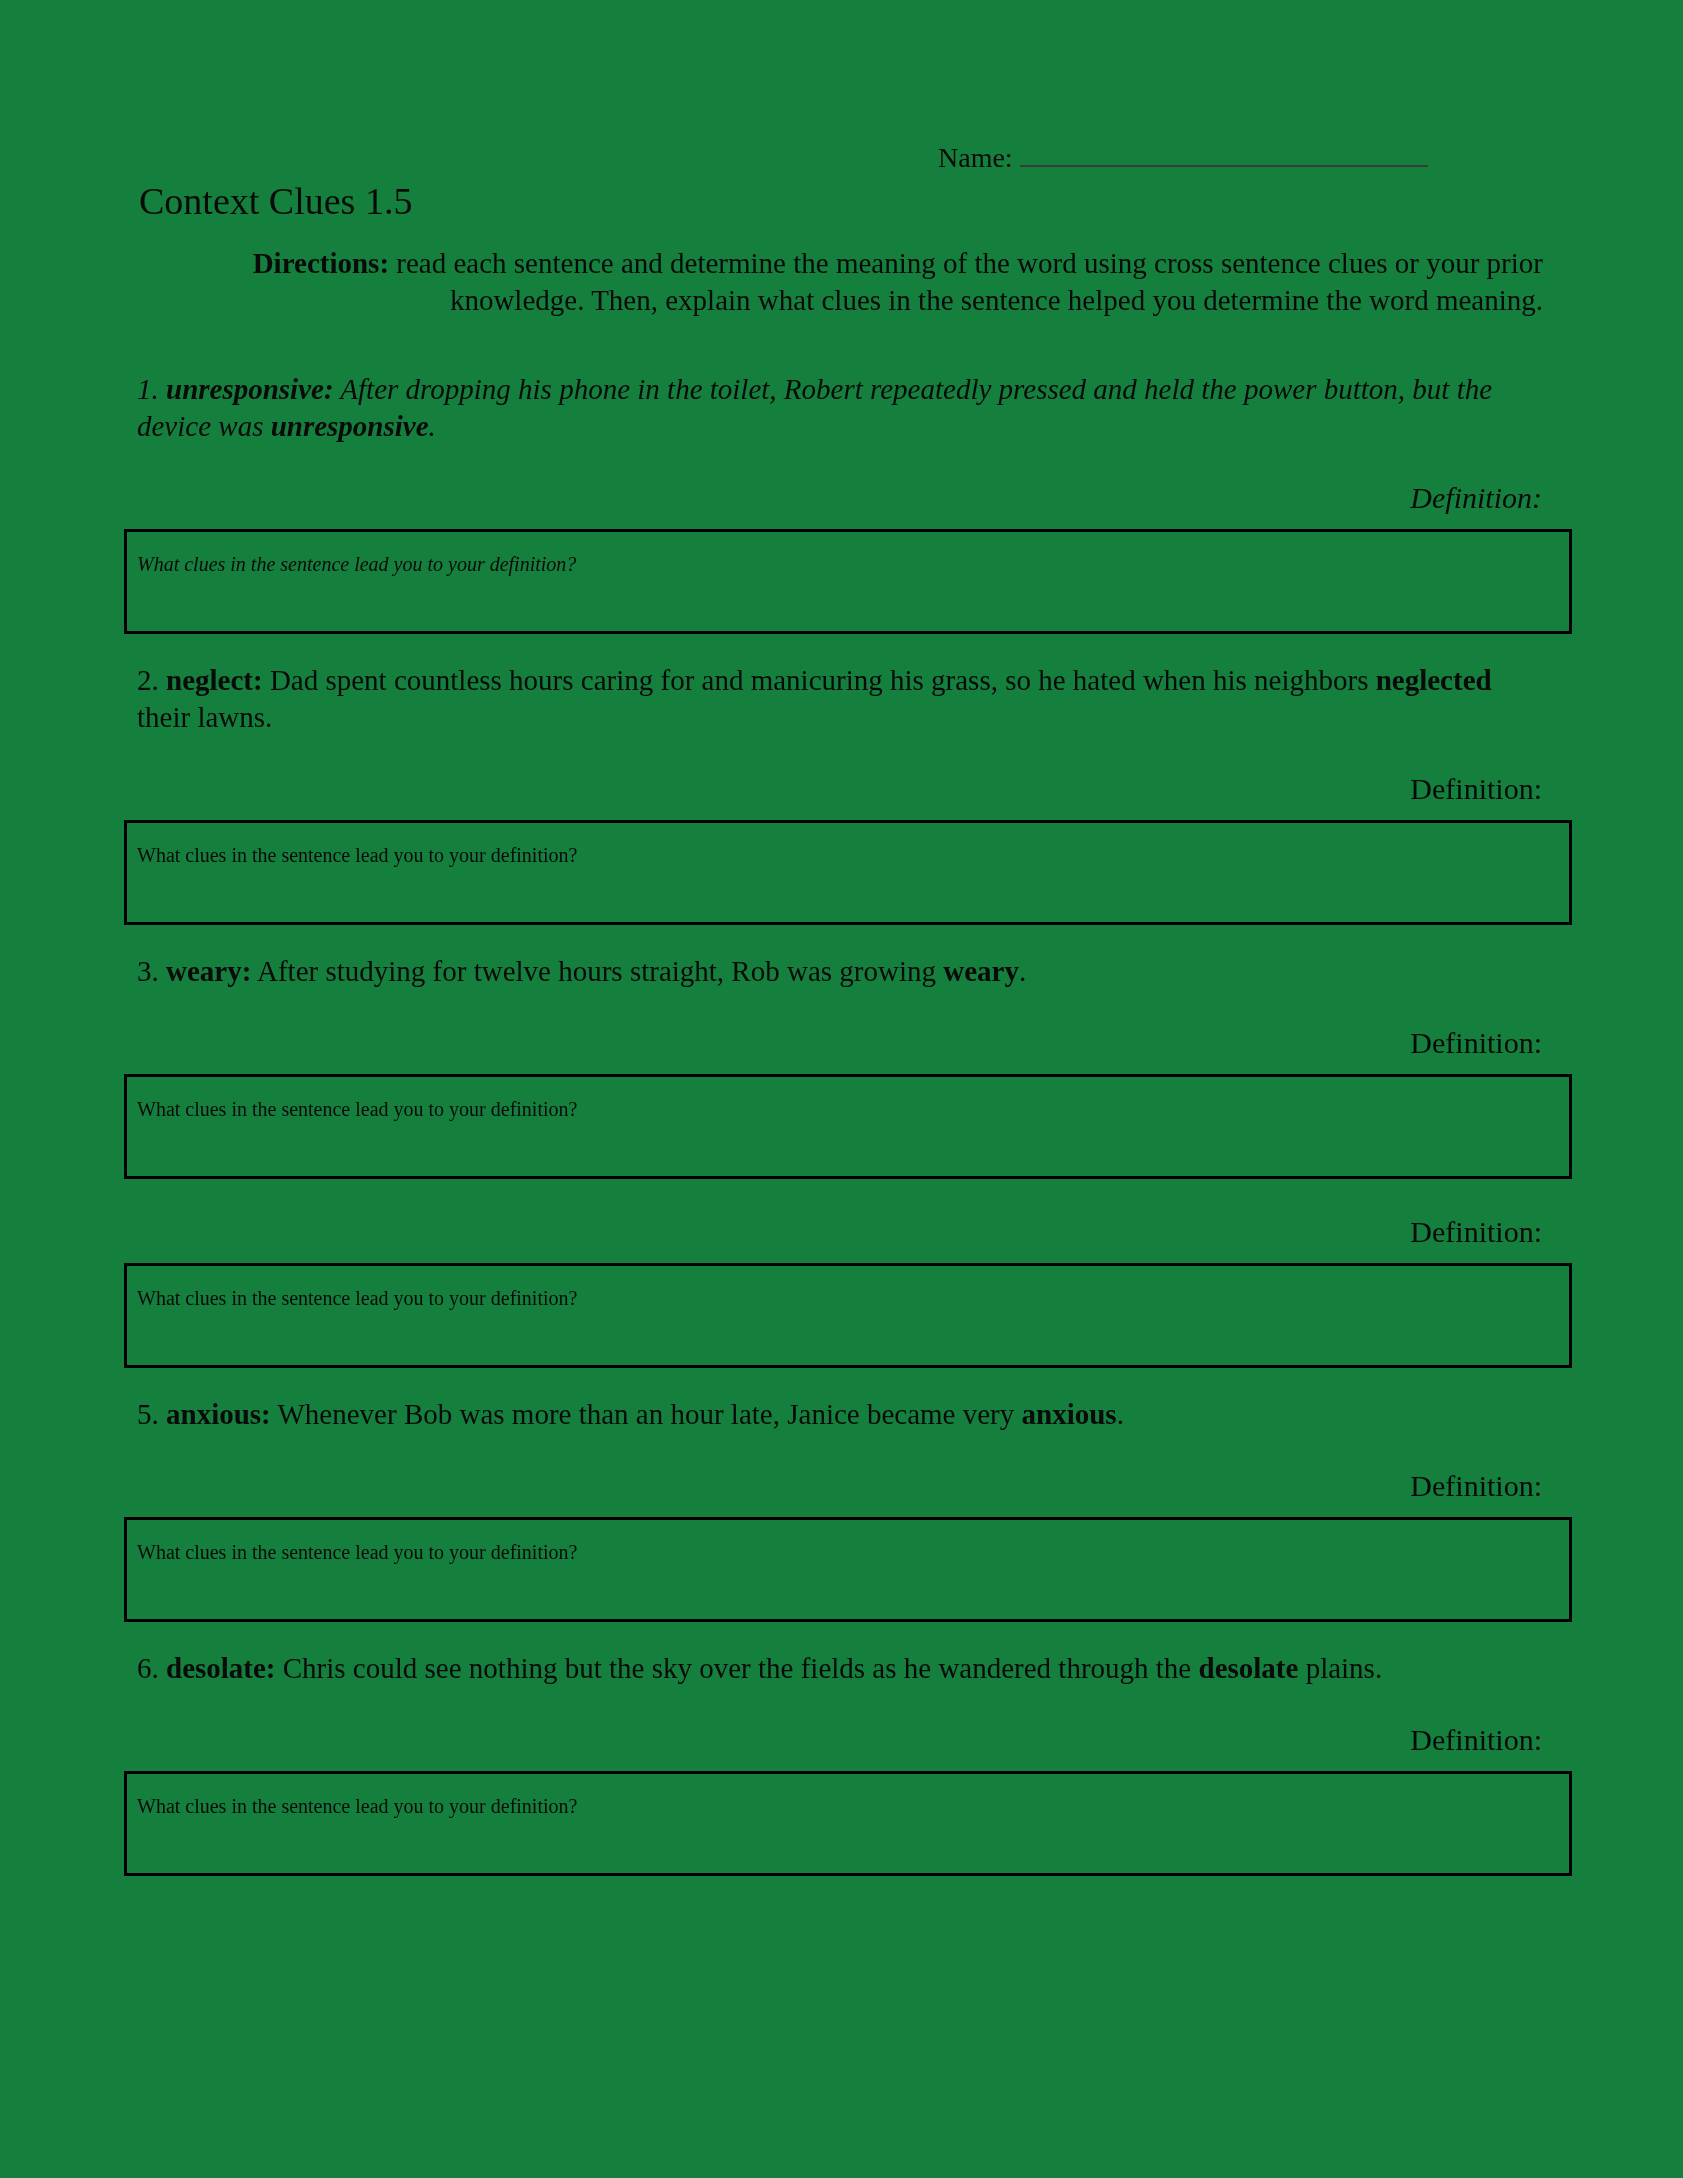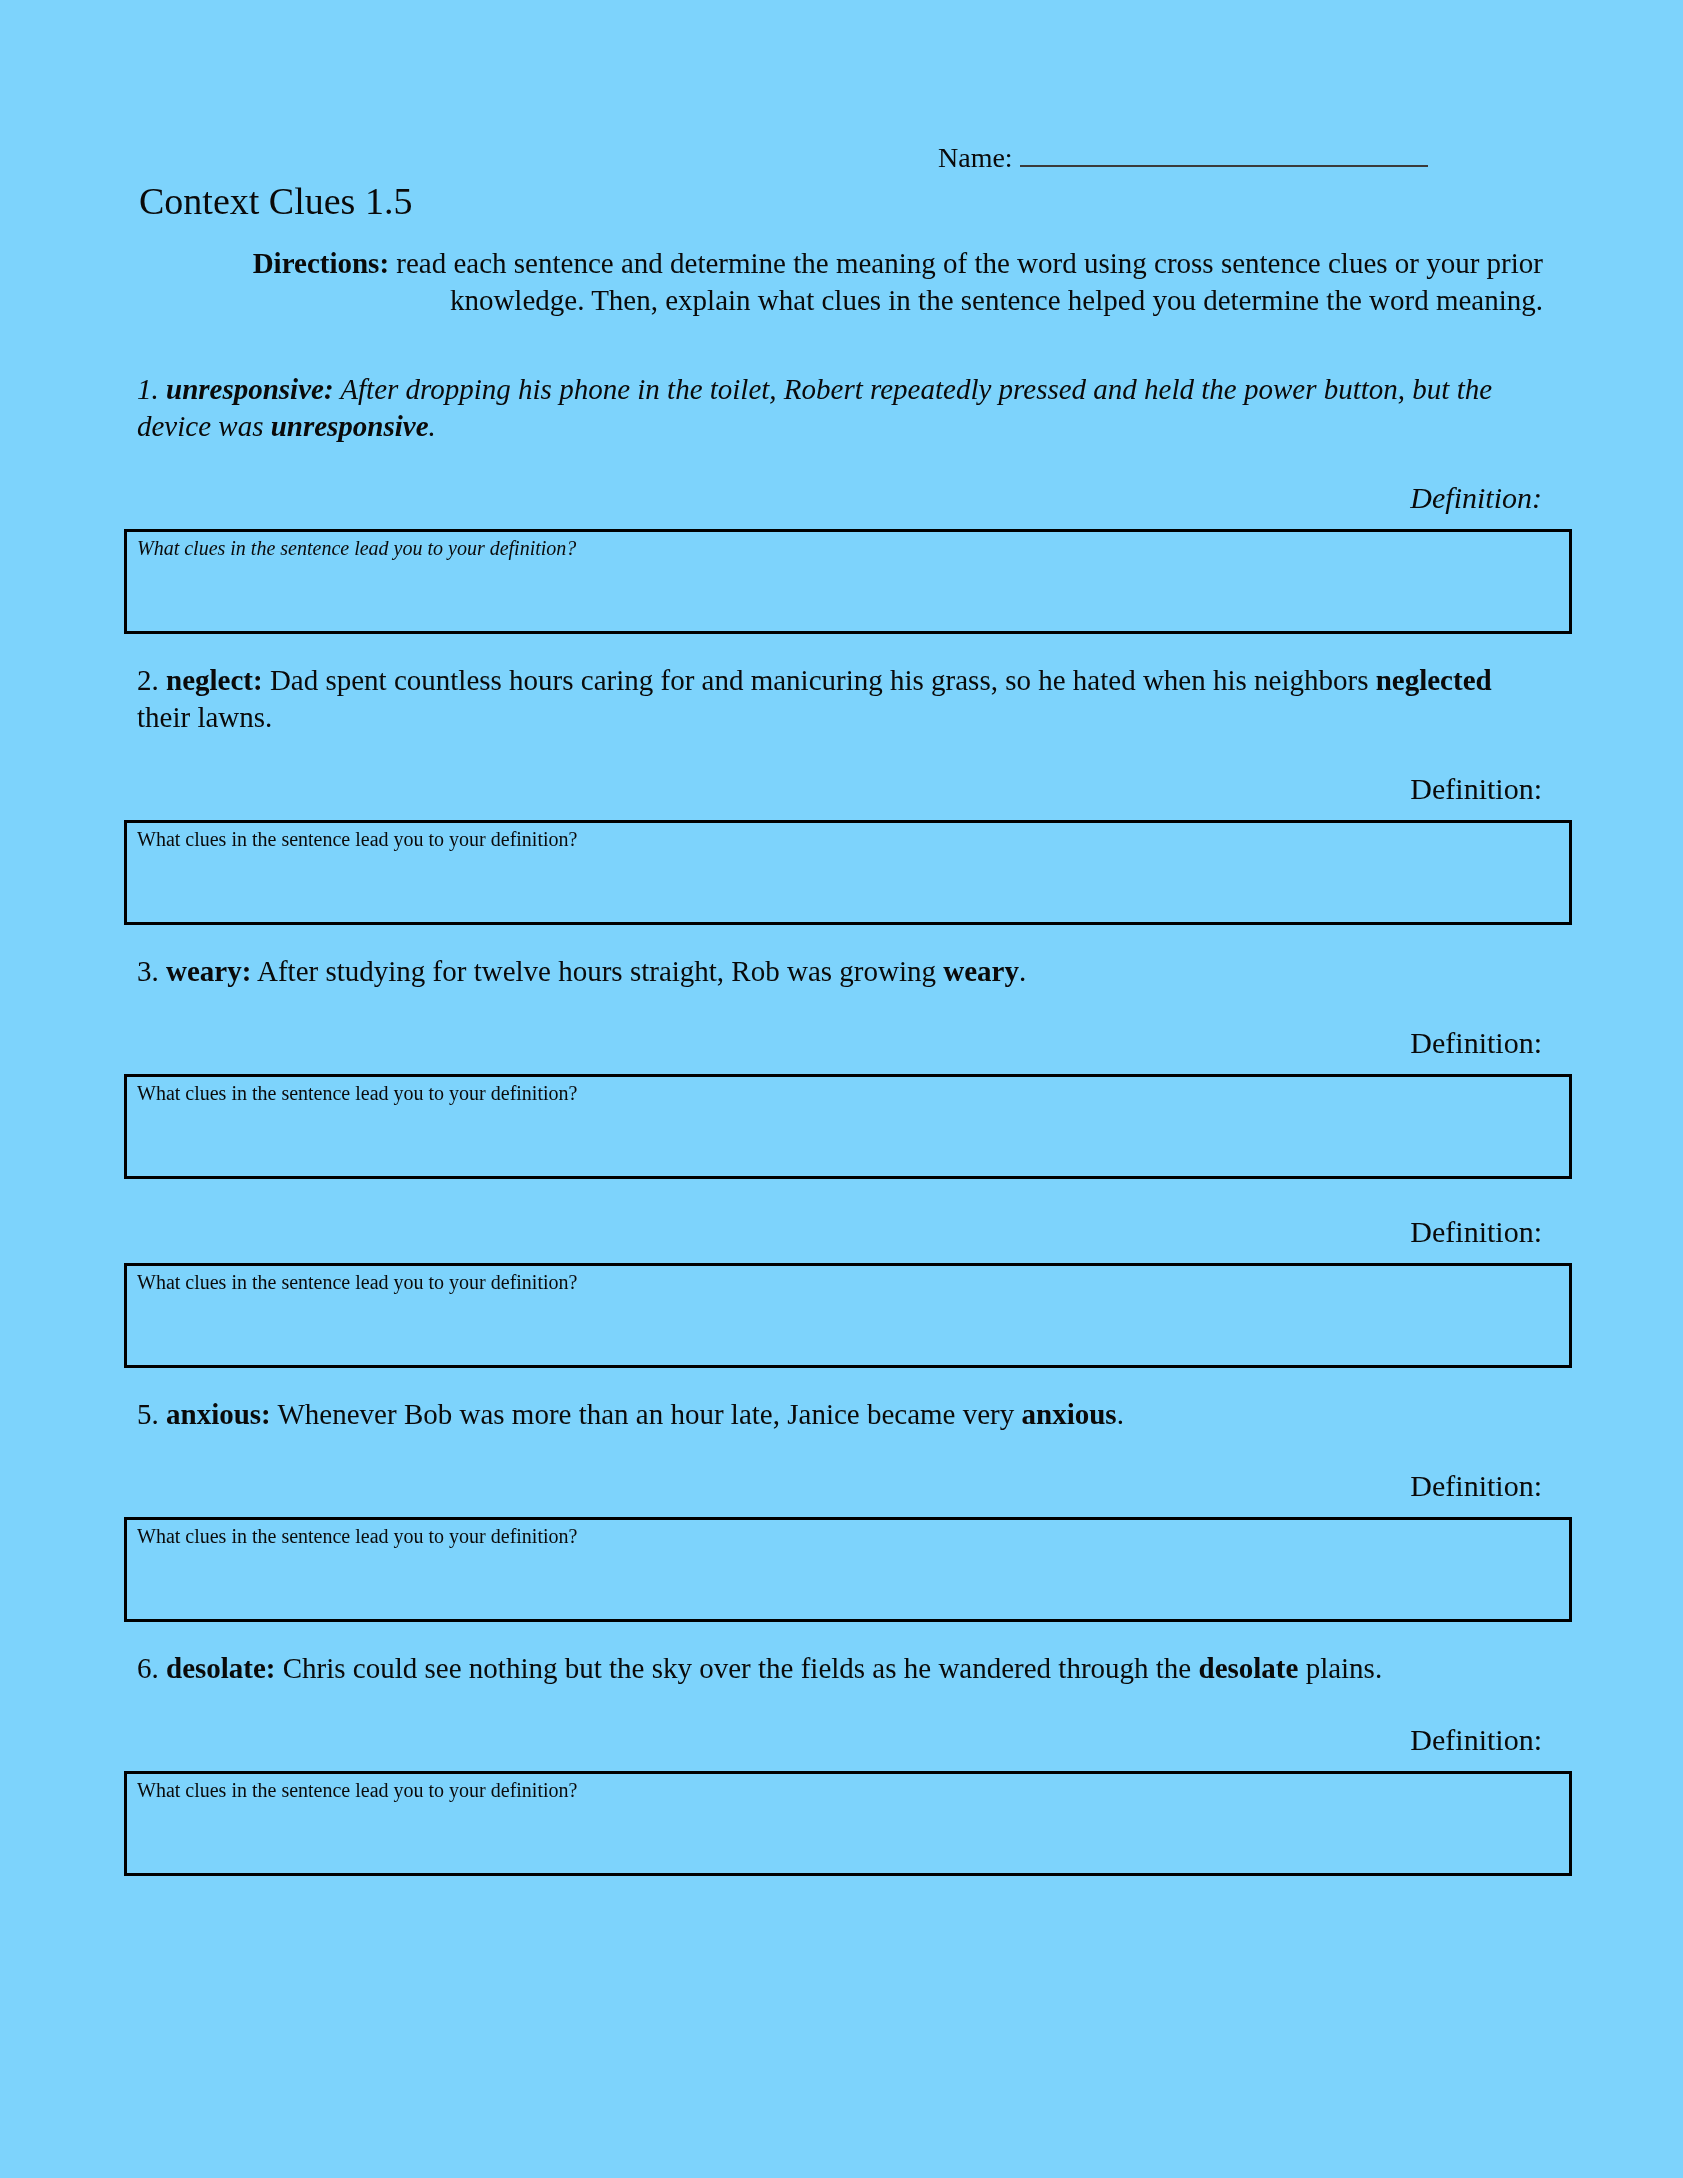--- a/index.html
+++ b/index.html
@@ -1,20 +1,20 @@
 <!DOCTYPE html>
 <html><head>
 <meta charset="utf-8">
 <style>
   html, body { margin: 0; padding: 0; background: #ffffff; }
   .page {
     position: relative;
     width: 1683px;
     height: 2178px;
-    background: #7dd3fc;
+    background: #15803d;
     color: #0a0a0a;
     font-family: "Liberation Serif", "DejaVu Serif", serif;
     overflow: hidden;
     box-sizing: border-box;
   }
   .name-row {
     margin: 141px 0 0 938px;
     font-size: 28px;
     line-height: 34px;
     white-space: nowrap;
@@ -61,21 +61,21 @@
     flex: 1;
     height: 30px;
     margin-left: 14px;
     border-bottom: 2px solid #4a4a4a;
   }
   .clue-box {
     margin: 12px 111px 0 124px;
     height: 105px;
     border: 3px solid #000000;
     box-sizing: border-box;
-    padding: 4px 12px 0 10px;
+    padding: 20px 12px 0 10px;
   }
   .clue-prompt {
     font-size: 20px;
     line-height: 24px;
   }
 </style>
 </head>
 <body>
 
 <div class="page">

